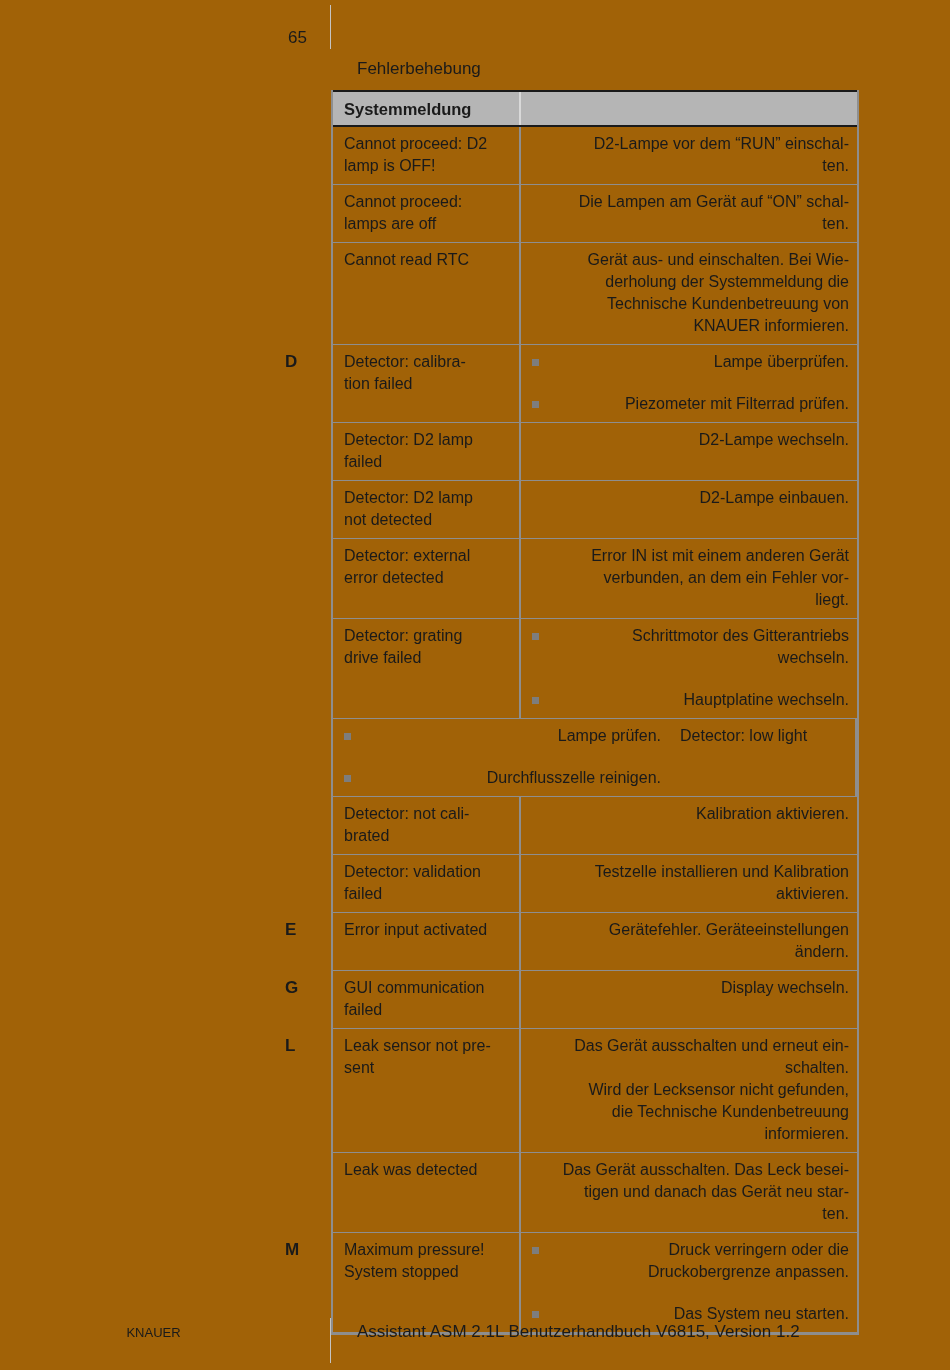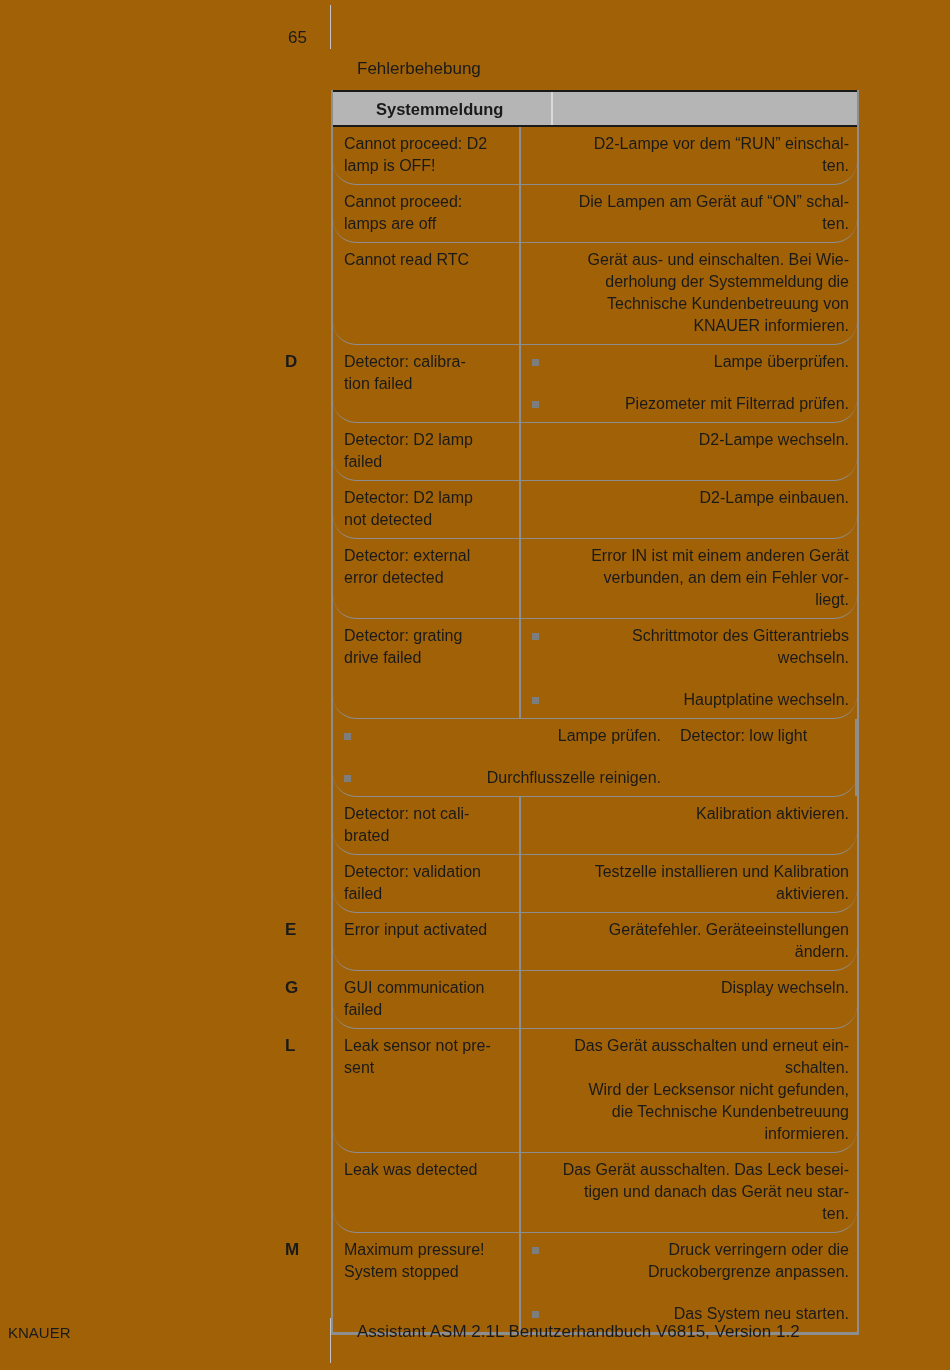--- a/index.html
+++ b/index.html
@@ -40,27 +40,26 @@
     border-right:2px solid var(--border-gray);
     border-bottom:3px solid var(--border-gray);
   }
   .thead{
     display:flex;
     background:var(--header-bg);
     border-top:2px solid var(--border-dark);
     border-bottom:2px solid var(--border-dark);
     font-weight:bold;font-size:16.5px;line-height:22px;
   }
-  .th{box-sizing:border-box;padding:6px 8px 5px 11px;margin-left:32px;}
+  .th{box-sizing:border-box;padding:6px 8px 5px 11px;}
   .th1{width:188px;border-right:2px solid #d9d9d9;}
   .th2{flex:1;}
   .trow{
     display:flex;position:relative;
     border-bottom:1px solid var(--border-gray);
-    border-radius:23px;
   }
   .trow:last-child{border-bottom:none;}
   .cell{
     box-sizing:border-box;
     padding:6px 8px 7px 11px;
     font-size:16px;line-height:22px;
     white-space:pre;
   }
   .msg{width:188px;border-right:2px solid var(--border-gray);}
   .remedy{flex:1;text-align:right;}
@@ -71,21 +70,21 @@
   }
   .bullet-item{position:relative;padding-left:27px;white-space:pre;}
   .bullet-item + .bullet-item{margin-top:20px;}
   .bullet-sq{
     position:absolute;left:0;top:8px;width:7px;height:7px;
     background:var(--bullet);
   }
   
   .brand{
     position:absolute;left:0;top:1322px;width:307px;
-    text-align:left;font-size:15px;line-height:22px;padding-left:8px;
+    text-align:center;font-size:13px;line-height:22px;
   }
   .footer-rule{
     position:absolute;left:330px;top:1318px;width:1px;height:45px;
     background:var(--rule);
   }
   .doc-title{
     position:absolute;left:357px;top:1321px;
     font-size:17px;line-height:22px;
   }
 </style>

